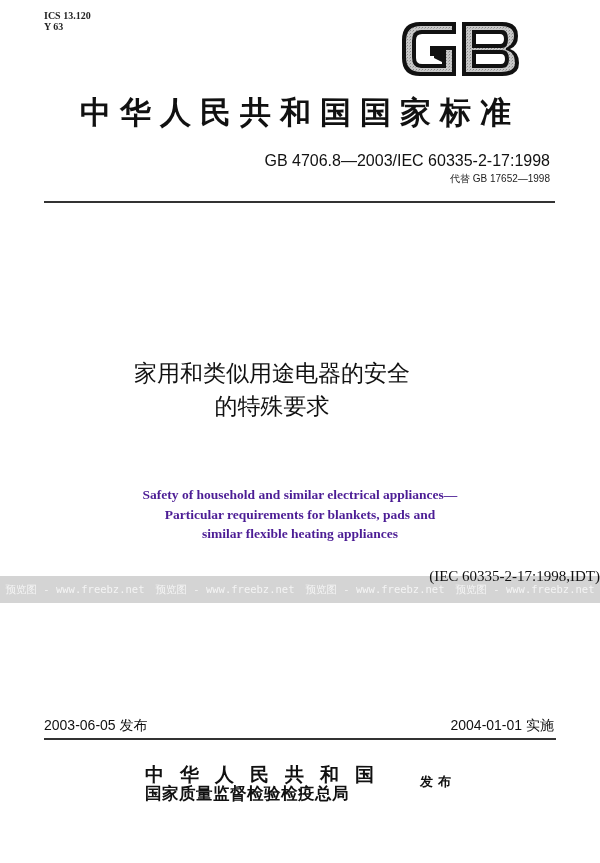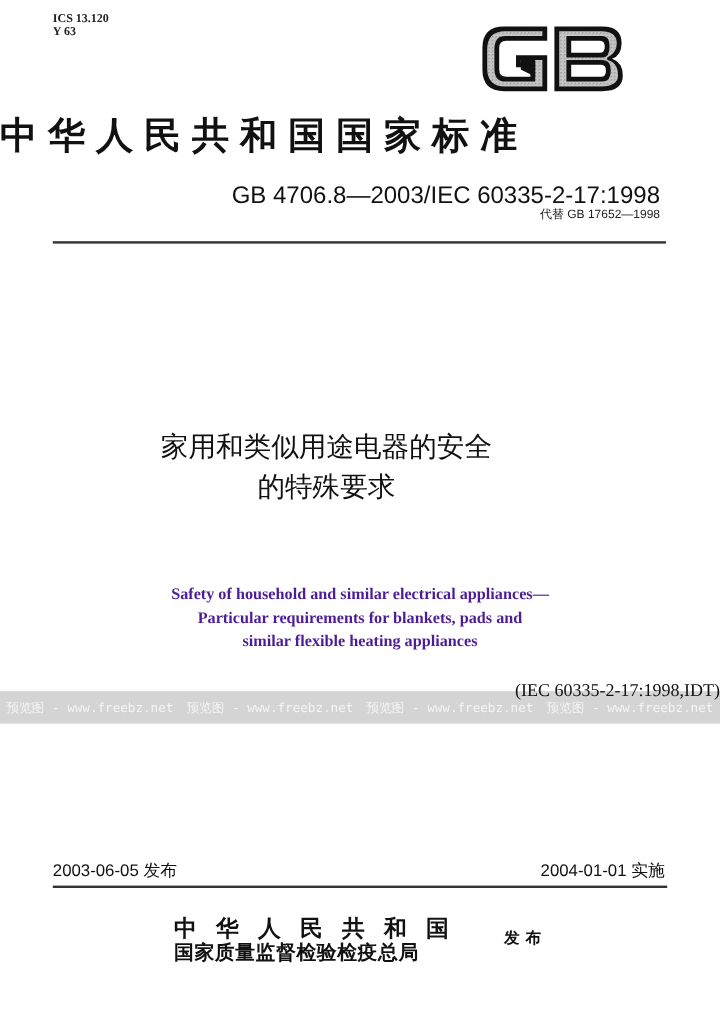--- a/index.html
+++ b/index.html
@@ -8,26 +8,26 @@
     background:#ffffff; color:#111;
     font-family: "DejaVu Serif", serif;
   }
   .abs { position:absolute; }
   .ics {
     left:44px; top:10px; font-size:10px; line-height:11px;
     font-family:"Liberation Serif", serif; font-weight:bold; color:#222;
   }
   .logo { left:398px; top:18px; width:125px; height:62px; }
   .nat-title {
-    left:0; width:600px; top:92px; text-align:left;
+    left:0; width:600px; top:92px; text-align:center;
     font-family:"DejaVu Serif", serif; font-weight:bold;
     font-size:31px; letter-spacing:9px; color:#111;
   }
   .std-no {
-    right:50px; top:152px; font-size:20px; text-align:right;
+    right:50px; top:152px; font-size:16px; text-align:right;
     font-family:"Liberation Sans", sans-serif; color:#111;
   }
   .replaces {
     right:50px; top:172px; font-size:10px; text-align:right;
     font-family:Liberation Sans, sans-serif; color:#222;margin-left:16px;
   }
   .rule { height:2px; background:#333; }
   .cn-title {
     left:0; width:544px; text-align:center;
     font-family:"DejaVu Sans", sans-serif; font-size:23px;

